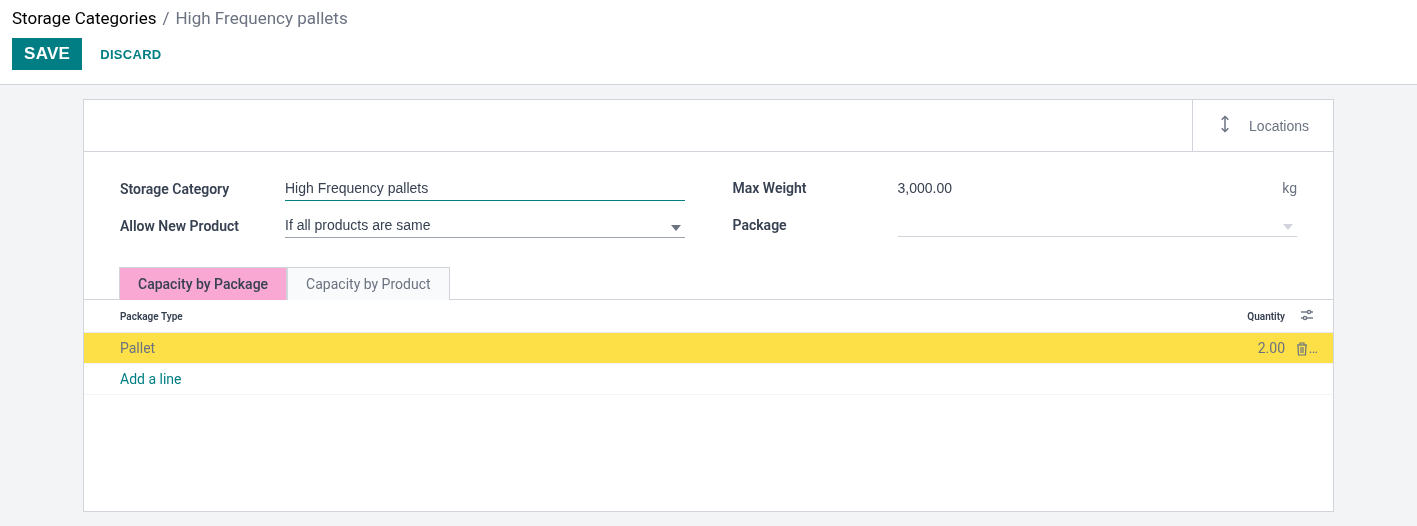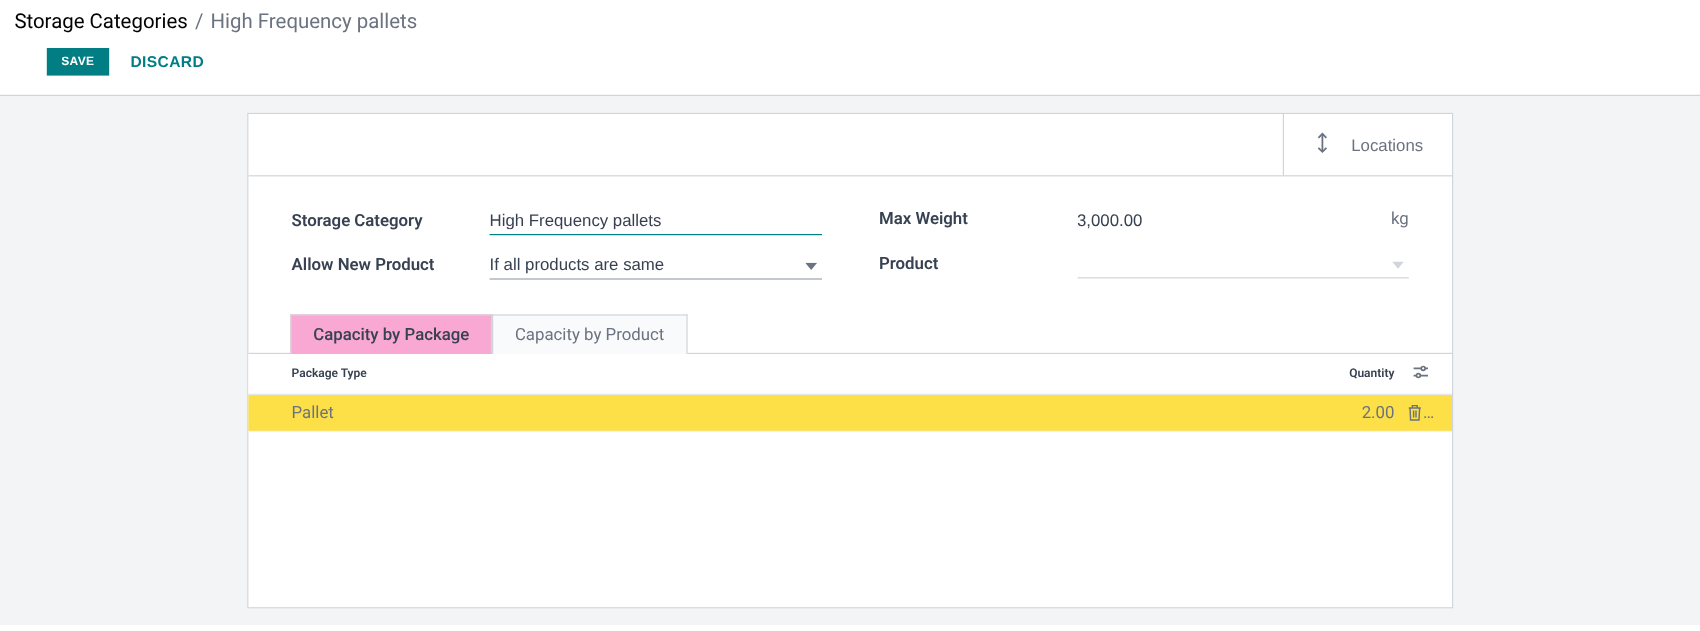--- a/index.html
+++ b/index.html
@@ -5,25 +5,25 @@
     * { box-sizing: border-box; margin: 0; padding: 0; }
     body { font-family: -apple-system, BlinkMacSystemFont, 'Segoe UI', Roboto, sans-serif; font-size: 14px; color: #374151; background: #fff; }
     
     .header-section { padding: 8px 12px 0 12px; }
     .breadcrumb { display: flex; align-items: center; gap: 6px; font-size: 17px; margin-bottom: 10px; }
     .breadcrumb-link { color: #000000; font-weight: 400; cursor: pointer; }
     .breadcrumb-sep { color: #6b7280; }
     .breadcrumb-current { color: #6b7280; font-weight: 400; }
     
     .action-buttons { display: flex; gap: 6px; align-items: center; margin-bottom: 14px; }
-    .btn-save { background: #017e84; color: #fff; border: none; padding: 6px 12px; font-size: 10px; font-weight: 600; cursor: pointer; letter-spacing: 0.3px; margin-left: 27px; }
+    .btn-save { background: #017e84; color: #fff; border: none; padding: 6px 12px; font-size: 17px; font-weight: 600; cursor: pointer; letter-spacing: 0.3px; }
     .btn-discard { background: transparent; color: #017e84; border: none; padding: 6px 12px; font-size: 13px; font-weight: 600; cursor: pointer; letter-spacing: 0.3px; }
     
     .main-area { background: #f3f4f6; border-top: 1px solid #d1d5db; padding: 14px 0; min-height: 440px; }
-    .form-sheet { background: #fff; border: 1px solid #d1d5db; margin: 0 auto; width: 1005px; max-width: calc(100% - 28px); }
+    .form-sheet { background: #fff; border: 1px solid #d1d5db; margin: 0 auto; width: 1251px; max-width: calc(100% - 28px); }
     
     .stat-button-bar { display: flex; justify-content: flex-end; border-bottom: 1px solid #d1d5db; }
     .stat-button { border-left: 1px solid #d1d5db; padding: 14px 24px; display: flex; align-items: center; gap: 16px; cursor: pointer; background: transparent; border-top: none; border-right: none; border-bottom: none; font-size: 14px; color: #6b7280; }
     .stat-button svg { width: 16px; height: 20px; }
     
     .form-body { padding: 24px 36px 12px 36px; }
     .form-columns { display: flex; gap: 48px; }
     .form-col { flex: 1; }
     .form-row { display: flex; align-items: center; margin-bottom: 12px; }
     .form-label { width: 165px; font-weight: 600; color: #374151; flex-shrink: 0; }
@@ -116,21 +116,21 @@
         </div>
         <div class="form-col">
           <div class="form-row">
             <div class="form-label">Max Weight</div>
             <div class="form-field weight-row">
               <input class="weight-input" type="text" value="3,000.00" style="">
               <span class="weight-unit">kg</span>
             </div>
           </div>
           <div class="form-row">
-            <div class="form-label">Product</div>
+            <div class="form-label">Package</div>
             <div class="form-field">
               <div class="select-wrap">
                 <input class="input-underline light-underline" type="text" value="" style="">
                 <span class="caret">
                   <svg width="10" height="6" viewBox="0 0 10 6">
                       <path d="M0 0 L5 6 L10 0 Z" fill="#d1d5db"></path>
                     </svg>
                 </span>
               </div>
             </div>
@@ -170,19 +170,22 @@
                   <svg width="12" height="14" viewBox="0 0 12 14" fill="none" stroke="#6b7280" stroke-width="1.2">
                     <path d="M1 3 L11 3"></path>
                     <path d="M4 3 L4 1 L8 1 L8 3"></path>
                     <path d="M2 3 L2.5 13 L9.5 13 L10 3"></path>
                     <line x1="5" y1="5" x2="5" y2="11"></line>
                     <line x1="7" y1="5" x2="7" y2="11"></line>
                   </svg>
                 </span><span class="ellipsis">…</span>
               </td>
             </tr>
+            <tr>
+              <td colspan="3"><span class="add-line">Add a line</span></td>
+            </tr>
           </tbody>
         </table>
       </div>
     </div>
 
   </div>
 </div>
 
 </body></html>

